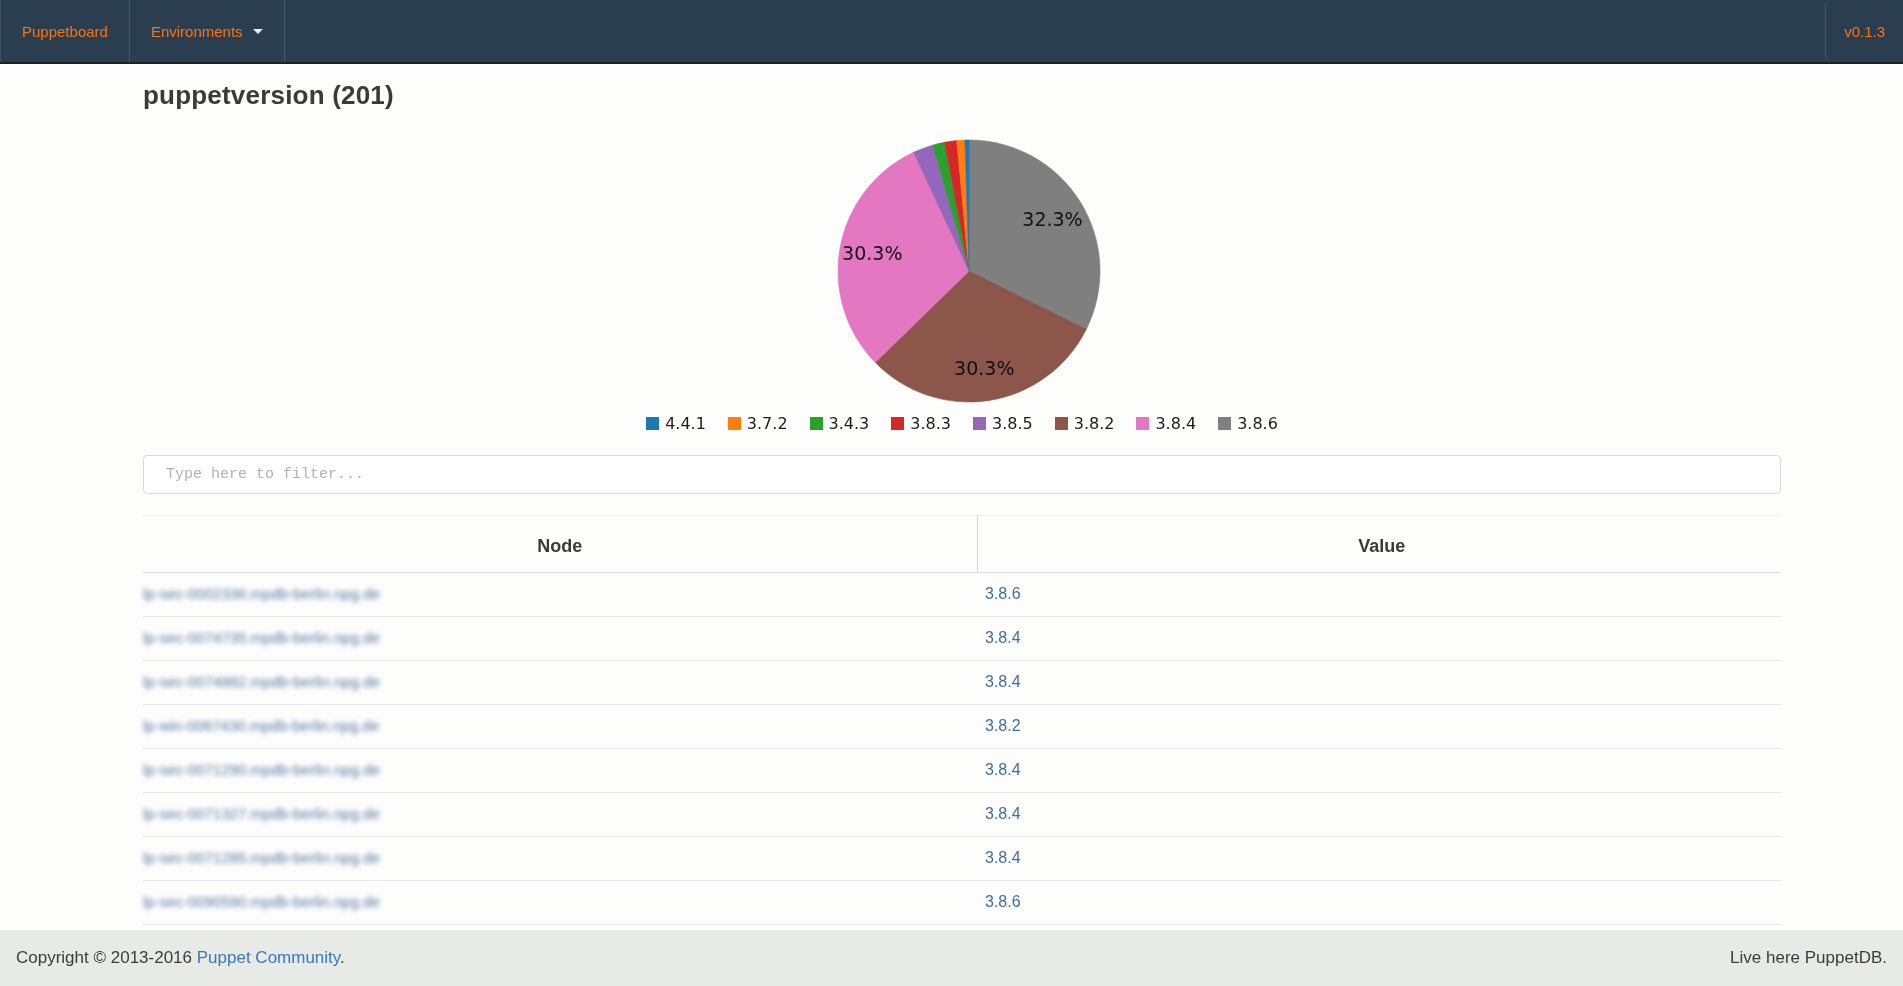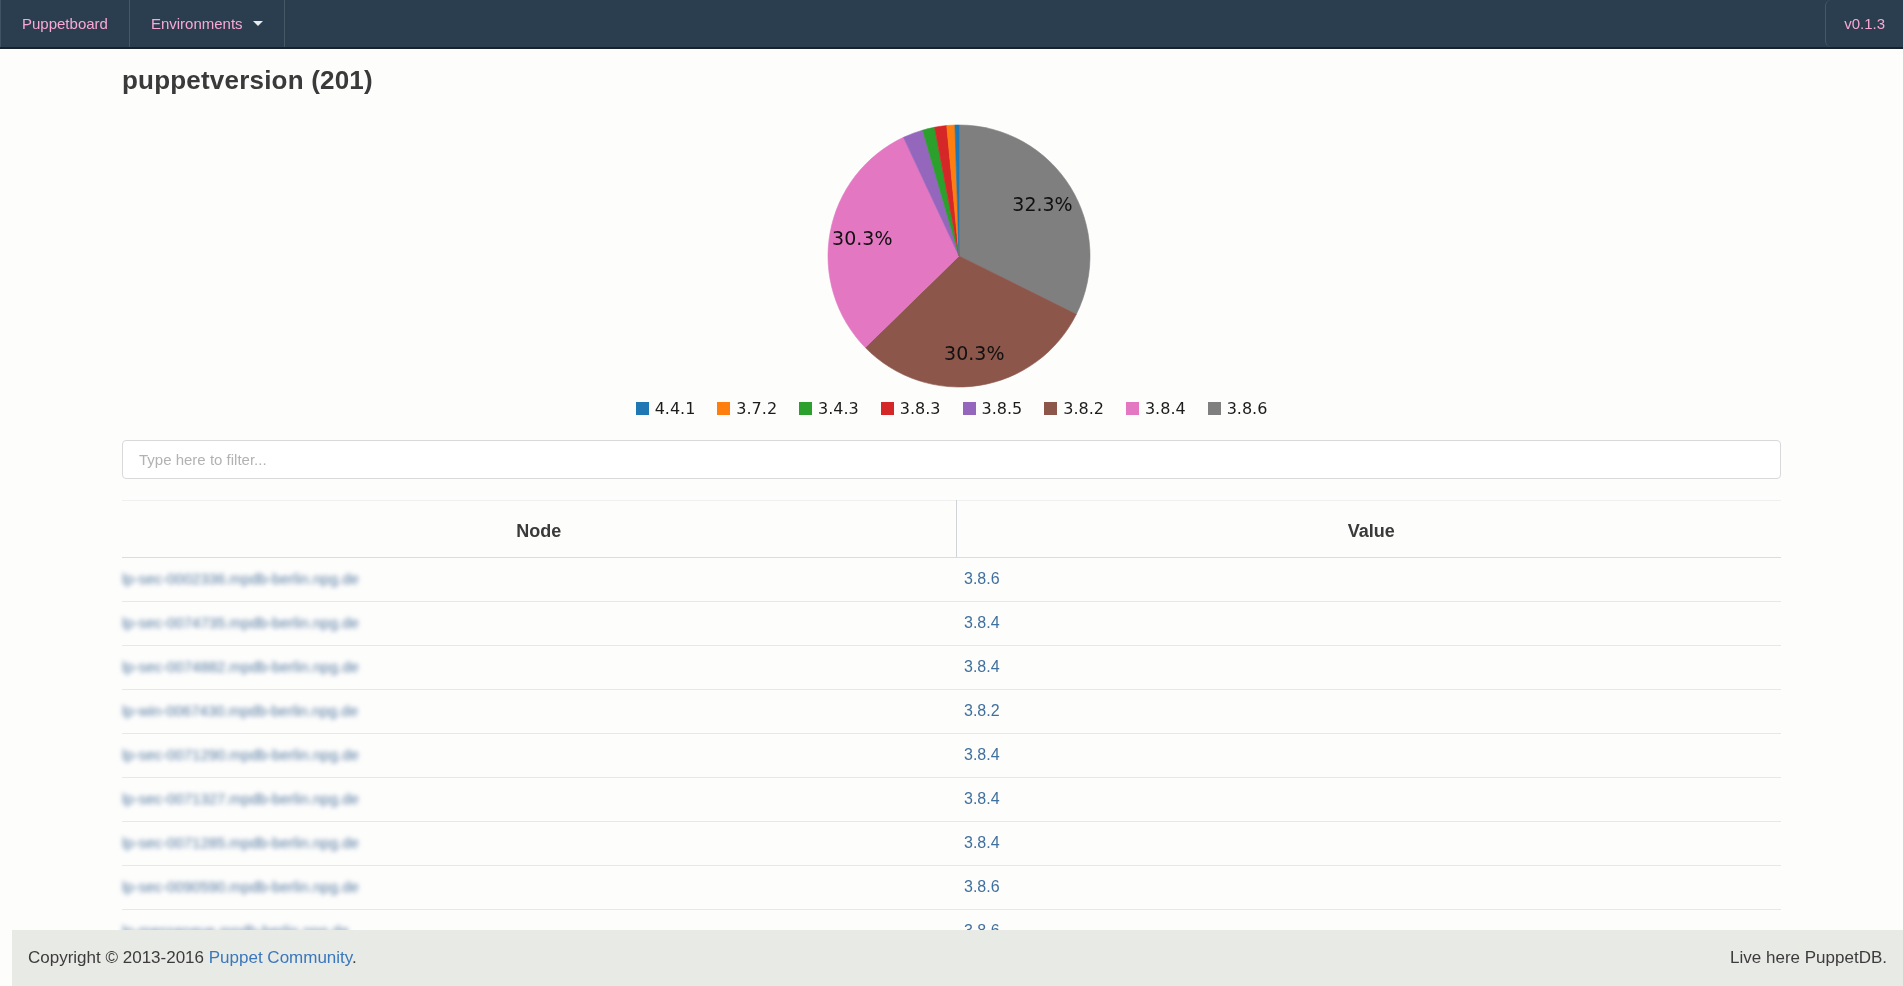--- a/index.html
+++ b/index.html
@@ -7,24 +7,24 @@
     margin: 0; padding: 0;
     width: 1903px; height: 986px;
     background: #fdfdfc;
     font-family: "Liberation Sans", sans-serif;
     overflow: hidden;
   }
 
   
   .navbar {
     display: flex; align-items: stretch;
-    height: 49px;
+    height: 64px;
     background: #2b3e50;
     border-bottom: 2px solid #17222d;
-    color: #f9a8d4;
+    color: #f97316;
     font-size: 15px;
   }
   .nav-item {
     display: flex; align-items: center;
     padding: 0 21px;
     border-right: 1px solid rgba(255,255,255,0.13);
     cursor: pointer;
     white-space: nowrap;
   }
   .nav-item:first-child { border-left: 1px solid rgba(255,255,255,0.10); }
@@ -37,21 +37,21 @@
   }
   .nav-spacer { flex: 1; }
   .nav-version {
     display: flex; align-items: center;
     padding: 0 18px;
     border-left: 1px solid rgba(255,255,255,0.13);
     border-radius: 6px;
   }
 
   
-  .main { padding: 0 122px; }
+  .main { padding: 0 122px; margin-left: 21px; }
   h1.page-title {
     margin: 16px 0 0 0;
     font-size: 26px;
     font-weight: bold;
     color: #3a3a3a;
     letter-spacing: 0.2px;
   }
 
   
   .chart-wrap {
@@ -79,25 +79,25 @@
   .legend-swatch { width: 13px; height: 13px; display: inline-block; }
 
   
   .filter-input {
     display: block;
     margin-top: 22px;
     width: 100%;
     height: 39px;
     border: 1px solid #d9d9d9;
     border-radius: 4px;
-    padding: 0 16px;
+    padding: 0 22px;
     font-size: 15px;
     color: #555;
     background: #fff;
-    font-family: Liberation Sans, sans-serif;
+    font-family: Liberation Mono, monospace;
     outline: none;
   }
   .filter-input::placeholder { color: #b2b2b2; }
 
   
   table.fact-table {
     width: 100%;
     border-collapse: collapse;
     margin-top: 21px;
   }
@@ -125,21 +125,21 @@
     filter: blur(2.6px);
   }
   a.value-link {
     color: #40709f;
     text-decoration: none;
   }
 
   
   .footer {
     position: fixed;
-    left: 12px; right: 0; bottom: 0;
+    left: 0; right: 0; bottom: 0;
     height: 56px;
     background: #e8eae5;
     display: flex; align-items: center; justify-content: space-between;
     padding: 0 16px;
     font-size: 17px;
     color: #3c3c3c;
   }
   .footer a { color: #3a77bd; text-decoration: none; }
 </style>
 </head>

